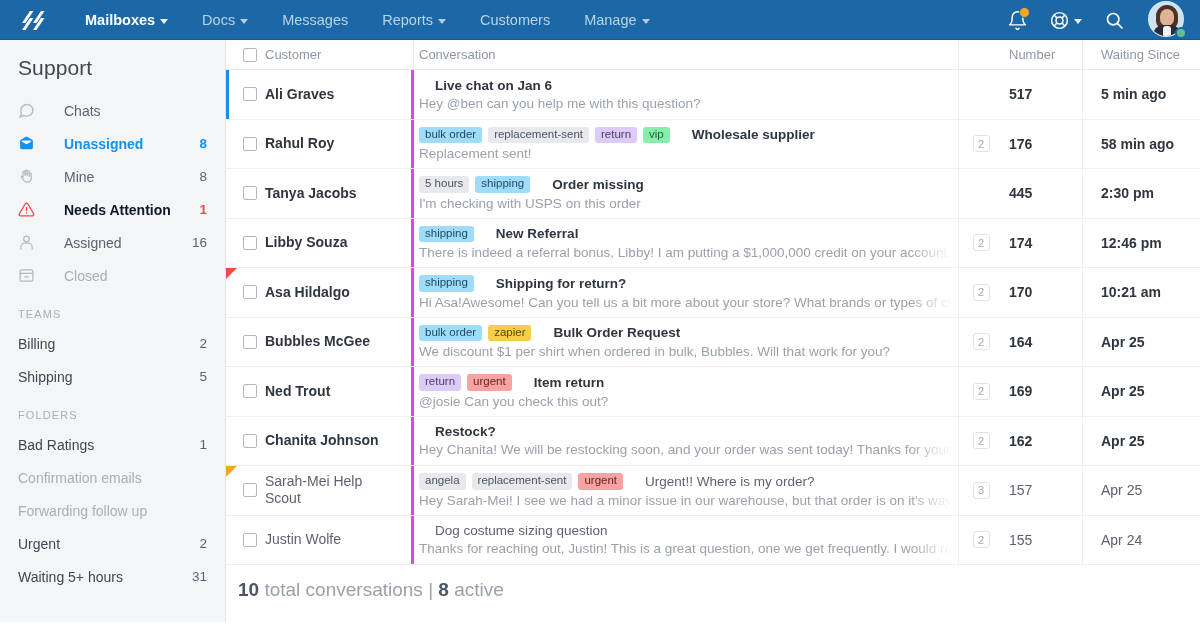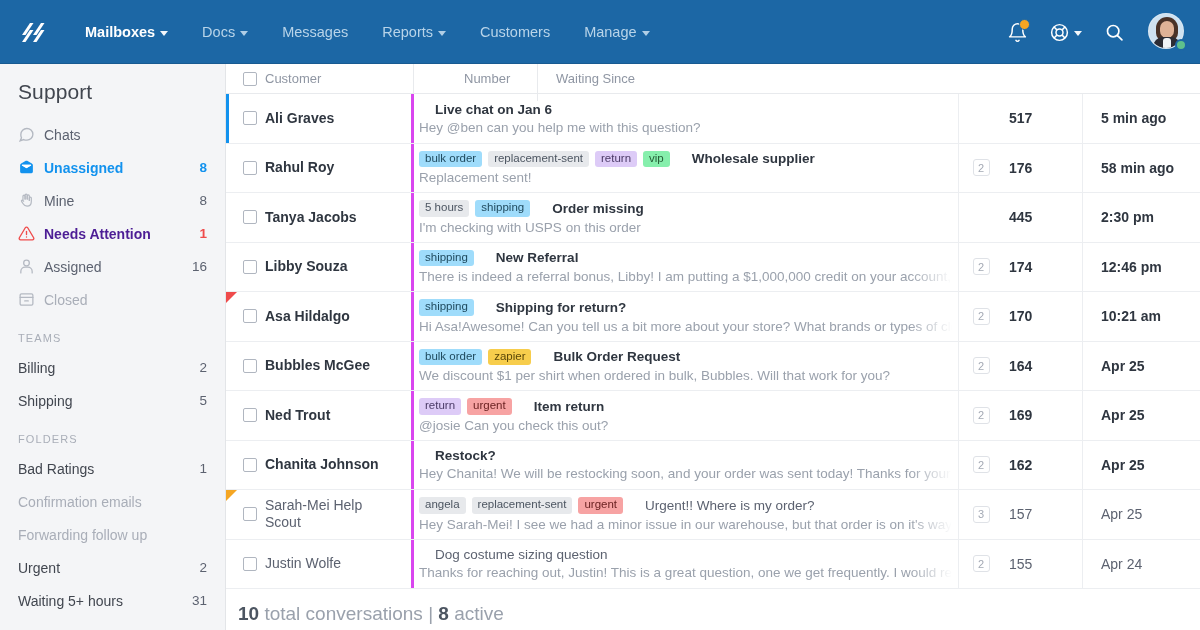--- a/index.html
+++ b/index.html
@@ -7,21 +7,21 @@
   html, body {
     width: 1200px; height: 630px;
     overflow: hidden;
     font-family: "Liberation Sans", "DejaVu Sans", sans-serif;
     background: #ffffff;
     -webkit-font-smoothing: antialiased;
   }
 
   
   #topnav {
-    height: 64px; width: 1200px;
+    height: 40px; width: 1200px;
     background: #1c67a5;
     display: flex; align-items: center;
     position: relative;
   }
   #topnav::after {
     content: ""; position: absolute; left: 0; right: 0; bottom: 0;
     height: 1px; background: rgba(0,0,0,0.12);
   }
   .logo {
     width: 46px; height: 48px;
@@ -94,33 +94,33 @@
     flex: 0 0 226px;
     overflow: hidden;
   }
   .sb-title {
     font-size: 21px; color: #41464f; font-weight: normal;
     padding: 0 0 14px 18px; letter-spacing: .1px;
   }
   .sb-item {
     display: flex; align-items: center;
     height: 33px; padding: 0 18px 0 18px;
-    font-size: 14px; color: #5c6270; cursor: pointer;
+    font-size: 14px; color: #5c6270; cursor: pointer; gap: 20px;
   }
   .sb-ico {
     width: 26px; flex: 0 0 26px;
     display: flex; align-items: center; justify-content: flex-start;
     color: #b4b9c2;
   }
   .sb-label { flex: 1 1 auto; white-space: nowrap; }
   .sb-count { font-size: 13.5px; color: #5c6270; margin-left: 8px; }
   .sb-item.sel .sb-label { color: #1292ee; font-weight: bold; }
   .sb-item.sel .sb-count { color: #1292ee; font-weight: bold; }
   .sb-item.sel .sb-ico { color: #1292ee; }
-  .sb-item.alert .sb-label { color: #4c1d95; font-weight: bold; }
+  .sb-item.alert .sb-label { color: #0f172a; font-weight: bold; }
   .sb-item.alert .sb-count { color: #ef4b4b; font-weight: bold; }
   .sb-item.alert .sb-ico { color: #ef4b4b; }
   .sb-item.muted .sb-label, .sb-item.muted .sb-count { color: #a9aeb8; }
   .sb-section {
     font-size: 11px; letter-spacing: 1.1px; color: #a9aeb8;
     padding: 16px 18px 7px 18px; text-transform: uppercase;
   }
   .sb-item.plain { padding-left: 18px; }
   .sb-item.plain .sb-label { color: #41464f; }
   .sb-item.plain.muted .sb-label { color: #a9aeb8; }
@@ -421,20 +421,21 @@
     </div>
   </div>
 
   <div id="main">
 
     <div class="thead">
       <div class="th-check">
         <span class="cbox"></span>
       </div>
       <div class="th-cust">Customer</div>
+      <div class="th-conv">Conversation</div>
       <div class="th-count"></div>
       <div class="th-num">Number</div>
       <div class="th-wait">Waiting Since</div>
     </div>
 
     <div id="rows">
         <div class="row sel-bar">
           <div class="c-check">
             <span class="cbox"></span>
           </div>

